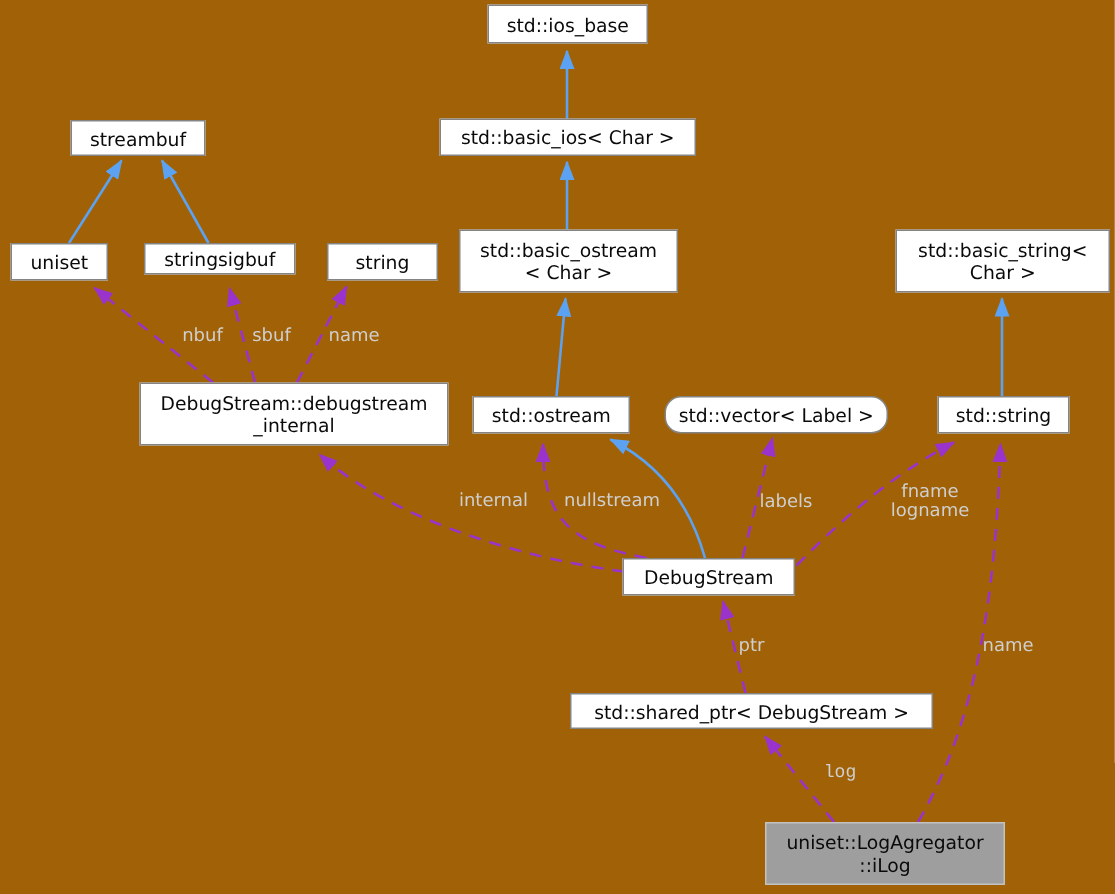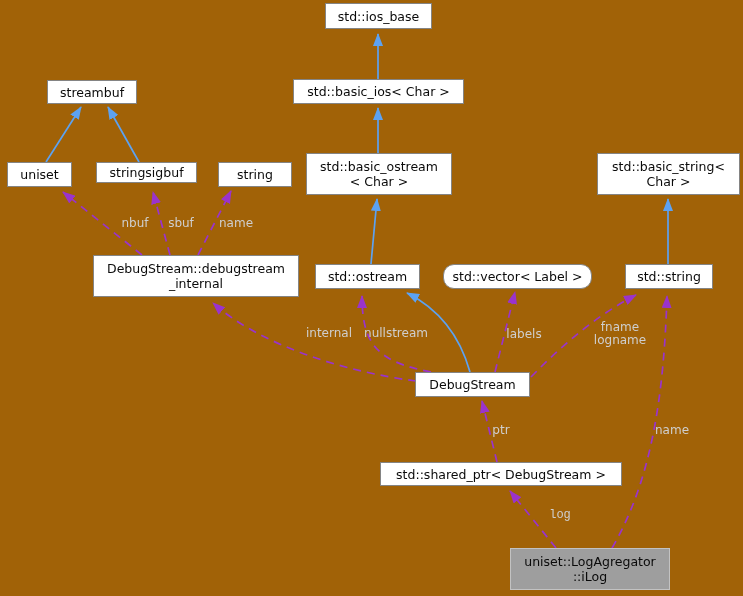--- a/index.html
+++ b/index.html
@@ -97,21 +97,21 @@
   <div class="node" style="left:625px;top:264px;width:88px;height:25px;">std::string</div>
   <div class="node" style="left:415px;top:372px;width:115px;height:25px;">DebugStream</div>
   <div class="node" style="left:380px;top:462px;width:242px;height:24px;">std::shared_ptr&lt; DebugStream &gt;</div>
   <div class="node highlight" style="left:510px;top:548px;width:160px;height:42px;">uniset::LogAgregator
 ::iLog</div>
 
   <div class="elabel" style="left:135px;top:217px;">nbuf</div>
   <div class="elabel" style="left:181px;top:217px;">sbuf</div>
   <div class="elabel" style="left:236px;top:217px;">name</div>
   <div class="elabel" style="left:329px;top:327px;">internal</div>
-  <div class="elabel" style="left:396px;top:327px;">nullstream</div>
+  <div class="elabel" style="left:408px;top:327px;">nullstream</div>
   <div class="elabel" style="left:524px;top:328px;">labels</div>
   <div class="elabel" style="left:620px;top:321px;">fname
 logname</div>
   <div class="elabel" style="left:501px;top:424px;">ptr</div>
   <div class="elabel" style="left:672px;top:424px;">name</div>
   <div class="elabel" style="left:560px;top:509px;font-family:Liberation Mono, monospace;">log</div>
 
 </div>
 
 </body></html>

